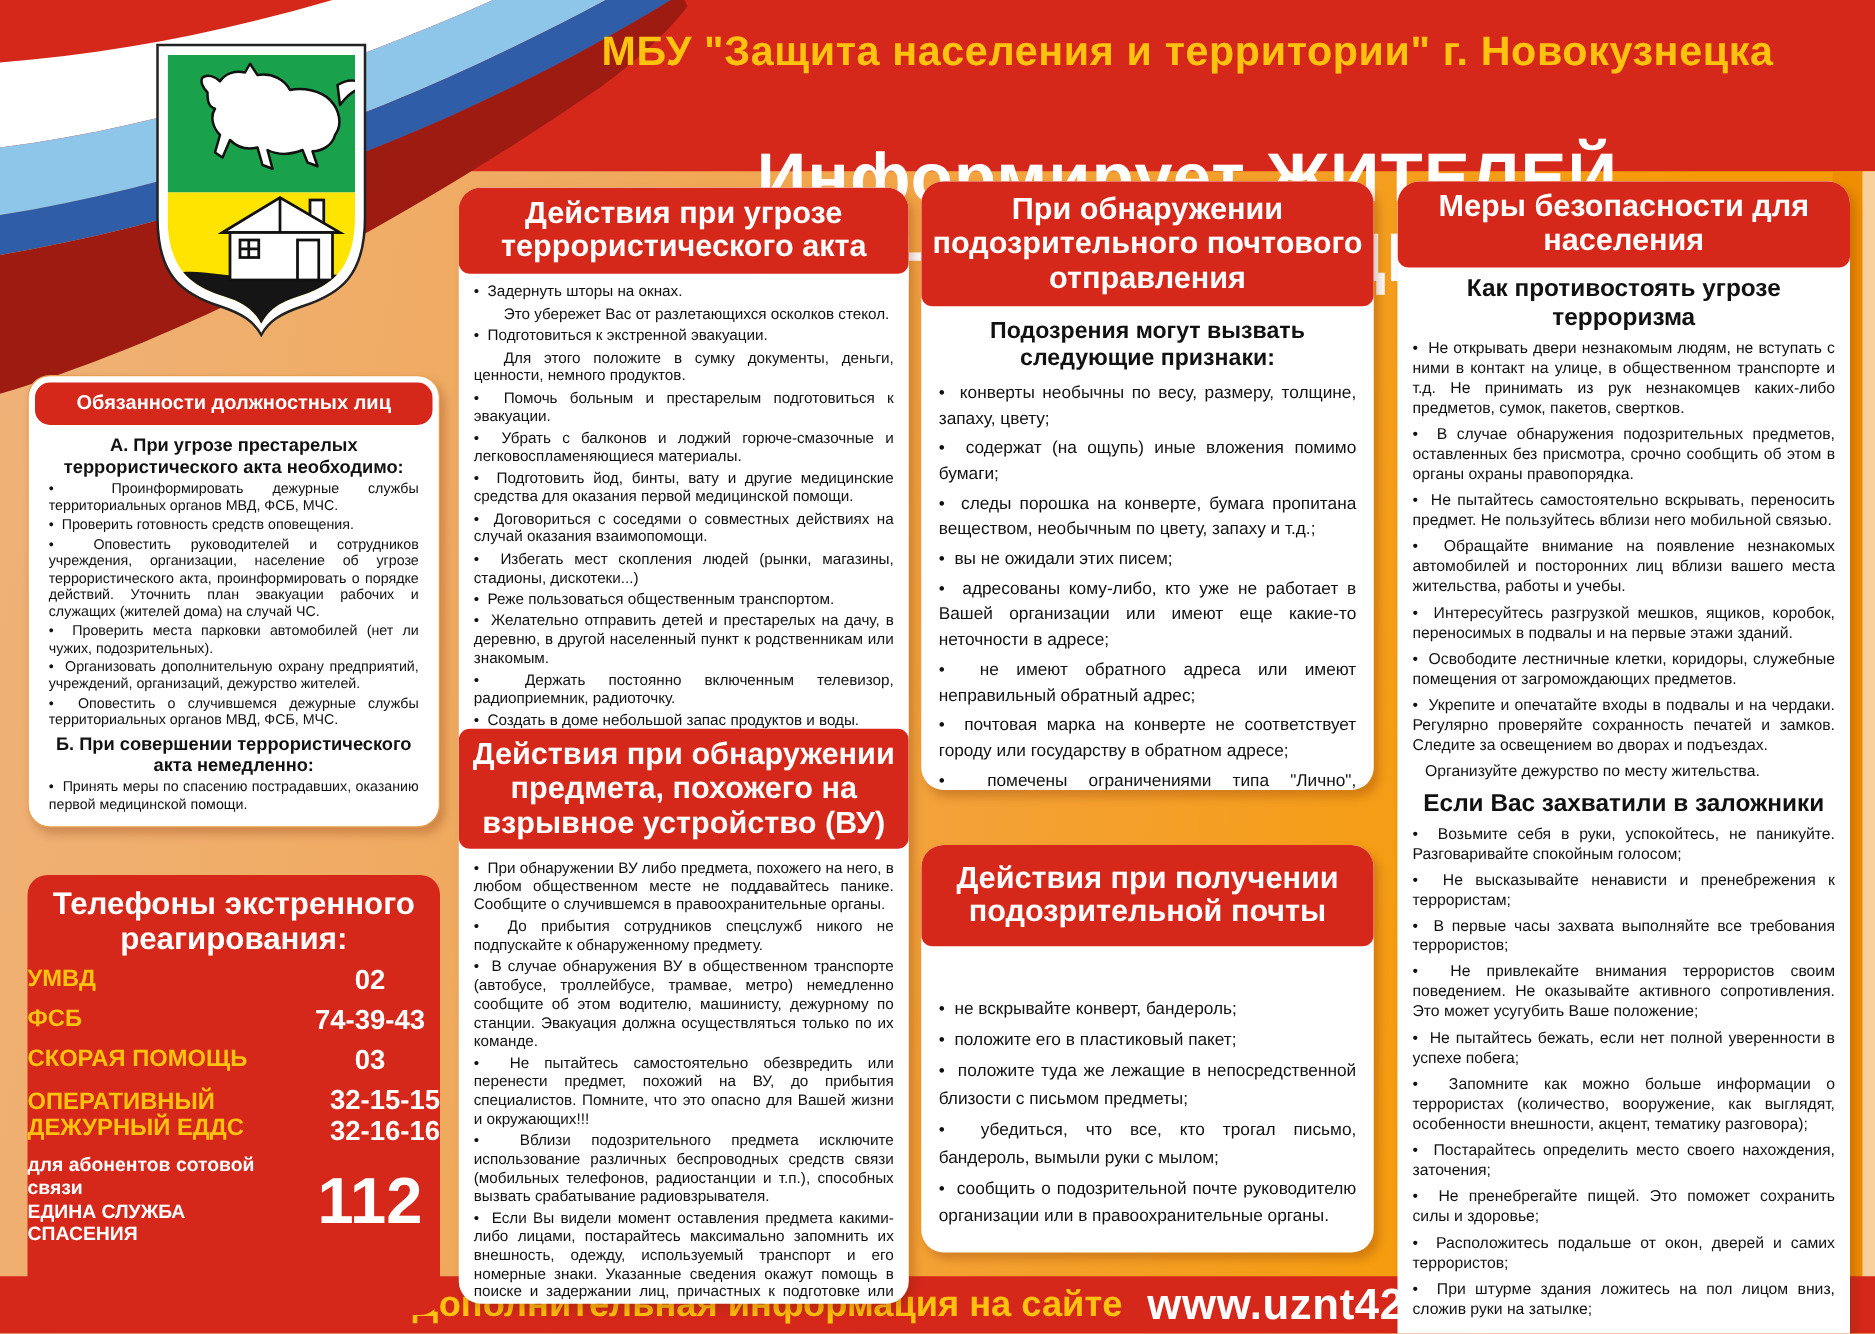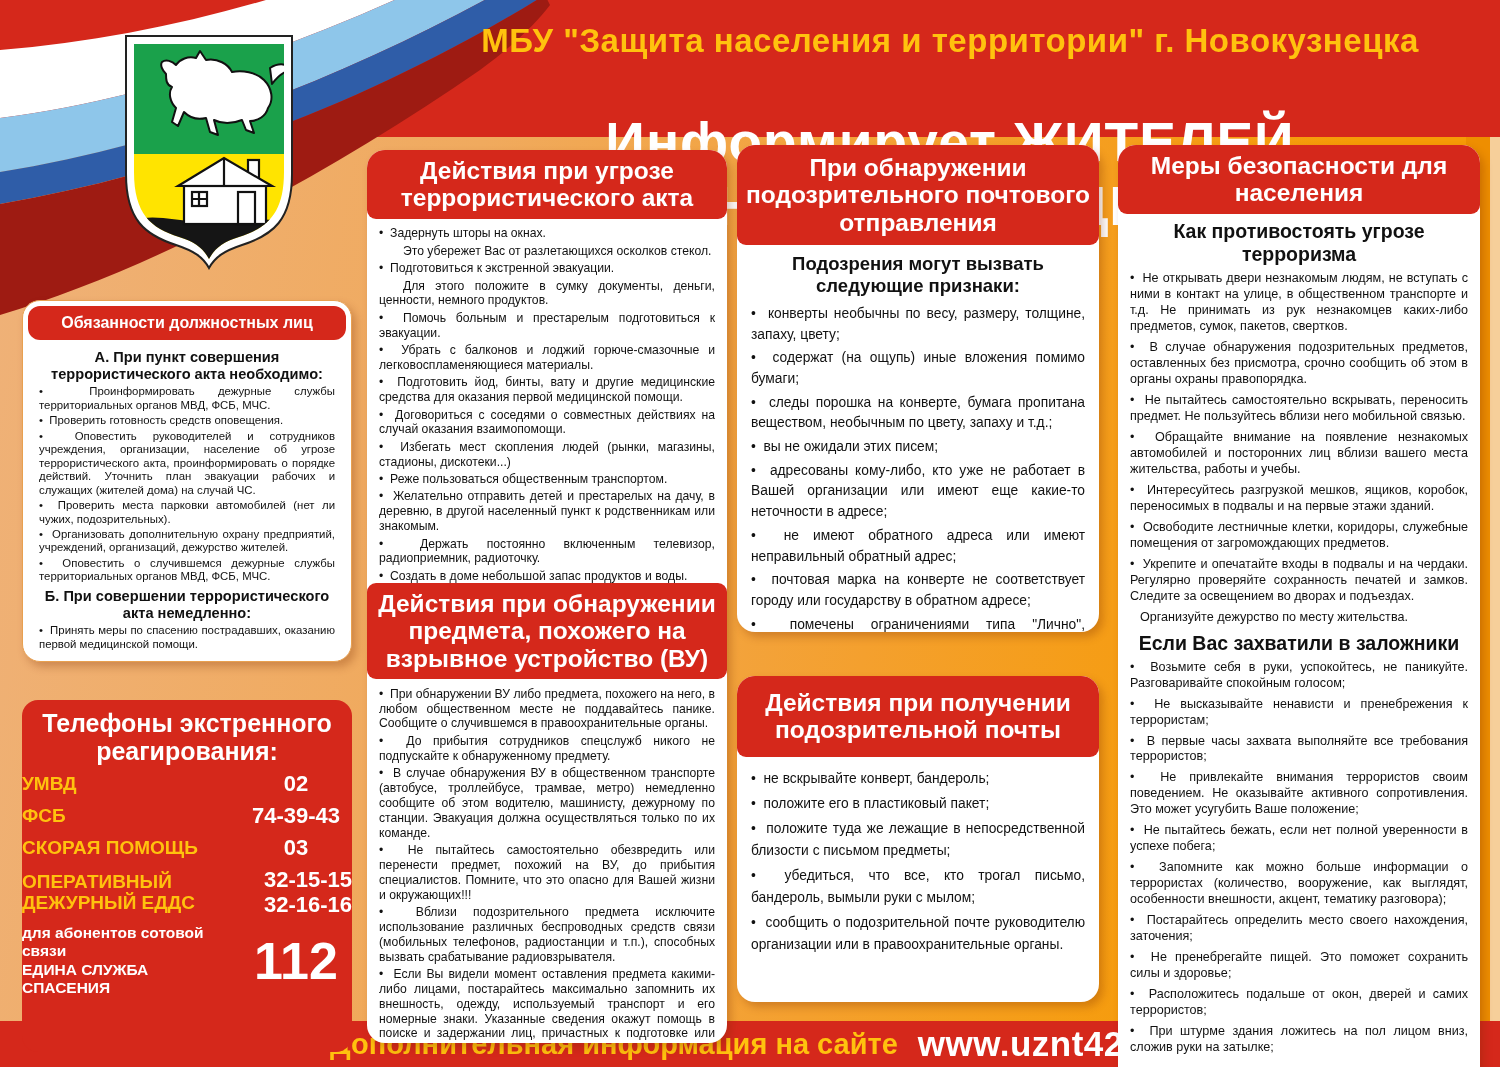--- a/index.html
+++ b/index.html
@@ -45,21 +45,21 @@
   p.n{text-indent:24px;}
   
   .col3a{left:737px;top:145px;width:362px;height:487px;}
   .col3a .rhdr,.col3b .rhdr{border-radius:16px 16px 9px 9px;font-size:24.5px;padding:9px 6px;}
   .sub{font-weight:bold;text-align:center;line-height:1.18;}
   .col3a .sub{font-size:18.5px;margin:8px 10px 2px;}
   .col3a .body{padding:2px 14px 0;font-size:13.8px;line-height:1.5;text-align:justify;}
   .col3a p,.col3b p{margin:3px 0;}
   .col3b{left:737px;top:676px;width:362px;height:326px;}
   .col3b .rhdr{padding:13px 24px;}
-  .col3b .body{padding:8px 14px 0;font-size:13.8px;line-height:1.6;text-align:justify;}
+  .col3b .body{padding:24px 14px 0;font-size:13.8px;line-height:1.6;text-align:justify;margin-top:12px;}
   
   .col4{left:1118px;top:145px;width:362px;height:1039px;}
   .col4 .rhdr{border-radius:16px 16px 9px 9px;font-size:24.5px;padding:7px 6px;}
   .col4 .sub{font-size:19.5px;margin:6px 6px 2px;}
   .col4 .body{padding:0 12px;font-size:12.6px;line-height:1.27;text-align:justify;}
   .col4 p{margin:5px 0;}
   p.plain{text-indent:10px;}
   
   .footer{position:absolute;left:0;right:0;bottom:0;height:46px;background:#d5281b;z-index:2;
     display:flex;align-items:center;justify-content:center;gap:20px;}
@@ -106,21 +106,21 @@
       </g>
     </g>
   </svg>
 
   <div class="hdr-org">МБУ "Защита  населения и территории" г. Новокузнецка</div>
   <div class="hdr-title">Информирует ЖИТЕЛЕЙ  НОВОКУЗНЕЦКА</div>
 
   <div class="panel duties">
     <div class="rhdr">Обязанности должностных лиц</div>
     <div class="body">
-      <div class="sec">А. При пункт совершения террористического акта необходимо:</div>
+      <div class="sec">А. При угрозе престарелых террористического акта необходимо:</div>
       <p class="b">Проинформировать дежурные службы территориальных органов МВД, ФСБ, МЧС.</p>
       <p class="b">Проверить готовность средств оповещения.</p>
       <p class="b">Оповестить руководителей и сотрудников учреждения, организации, население об угрозе террористического акта, проинформировать о порядке действий.  Уточнить план эвакуации рабочих и служащих (жителей дома) на случай ЧС.</p>
       <p class="b">Проверить места парковки автомобилей (нет ли чужих, подозрительных).</p>
       <p class="b">Организовать дополнительную охрану предприятий, учреждений, организаций, дежурство жителей.</p>
       <p class="b">Оповестить о случившемся дежурные службы территориальных органов МВД, ФСБ, МЧС.</p>
       <div class="sec">Б. При совершении террористического акта немедленно:</div>
       <p class="b">Принять меры по спасению пострадавших, оказанию первой медицинской помощи.</p>
 
     </div>

